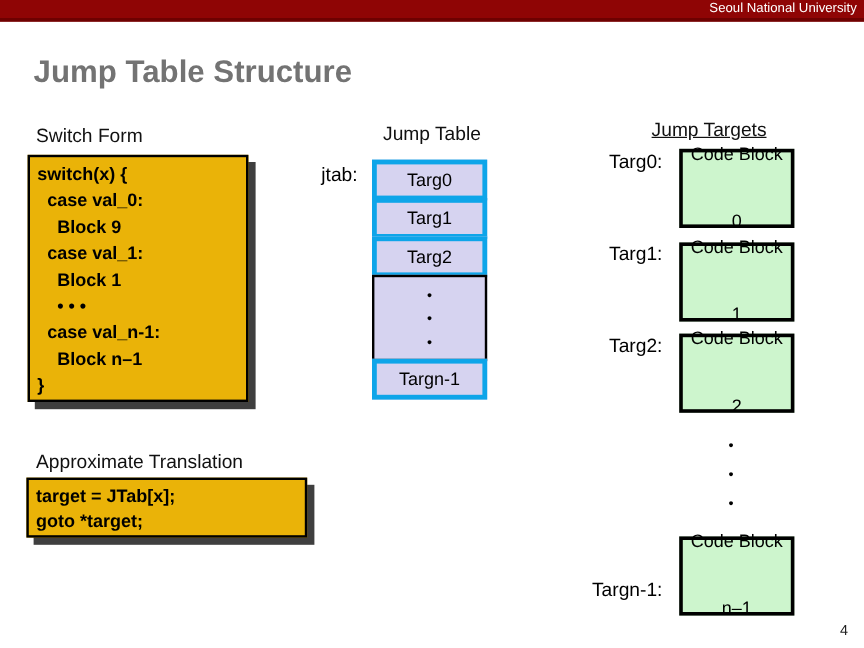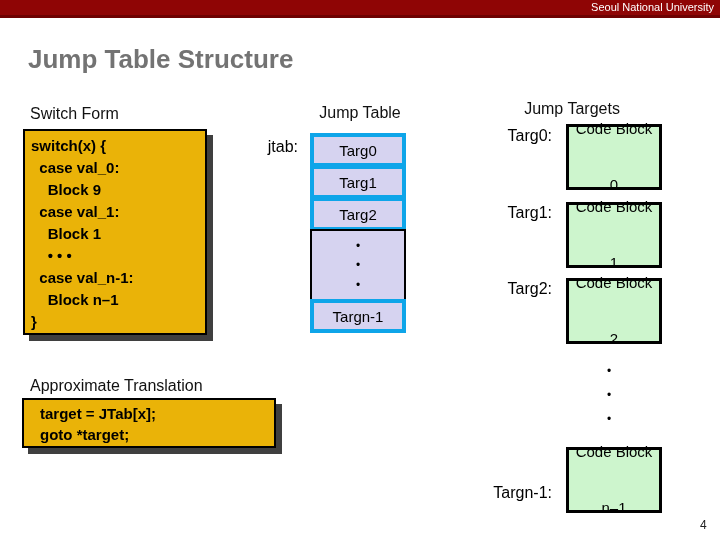--- a/index.html
+++ b/index.html
@@ -15,29 +15,29 @@
   }
   .banner span{color:#FFFFFF;font-size:11px;line-height:15px;padding-right:6px;}
   
   .title{
     position:absolute;left:28px;top:44px;font-size:26px;font-weight:bold;color:#737373;
     letter-spacing:0px;white-space:nowrap;
   }
   .sec-heading{position:absolute;font-size:16px;color:#111;white-space:nowrap;}
   #switch-heading{left:30px;top:105px;}
   #jumptable-heading{left:280px;top:104px;width:160px;text-align:center;}
-  #jumptargets-heading{left:492px;top:100px;width:160px;text-align:center;}
+  #jumptargets-heading{left:543px;top:100px;width:160px;text-decoration:underline;}
   #approx-heading{left:30px;top:377px;}
   
   .code-box{
     position:absolute;background:#eab308;border:2px solid #000;
     box-shadow:6px 6px 0 #3F3F3F;font-weight:bold;font-size:15px;
   }
   #switch-box{left:23px;top:129px;width:168px;height:194px;padding:4px 6px;line-height:22px;}
-  #translation-box{left:22px;top:398px;width:218px;height:40px;padding:3px 16px;line-height:21px;}
+  #translation-box{left:22px;top:398px;width:218px;height:40px;padding:3px 6px;line-height:21px;}
   .code-line{white-space:pre;}
   
   #jtab-label{position:absolute;left:250px;top:138px;width:48px;text-align:right;font-size:16px;}
   .jt{position:absolute;left:310px;top:133px;width:96px;}
   .jt-cell{
     height:26px;border:4px solid #0ea5e9;margin-top:-2px;background:#D6D3F0;
     display:flex;align-items:center;justify-content:center;font-size:15px;
   }
   .jt-cell:first-child{margin-top:0;}
   .jt-dots{

